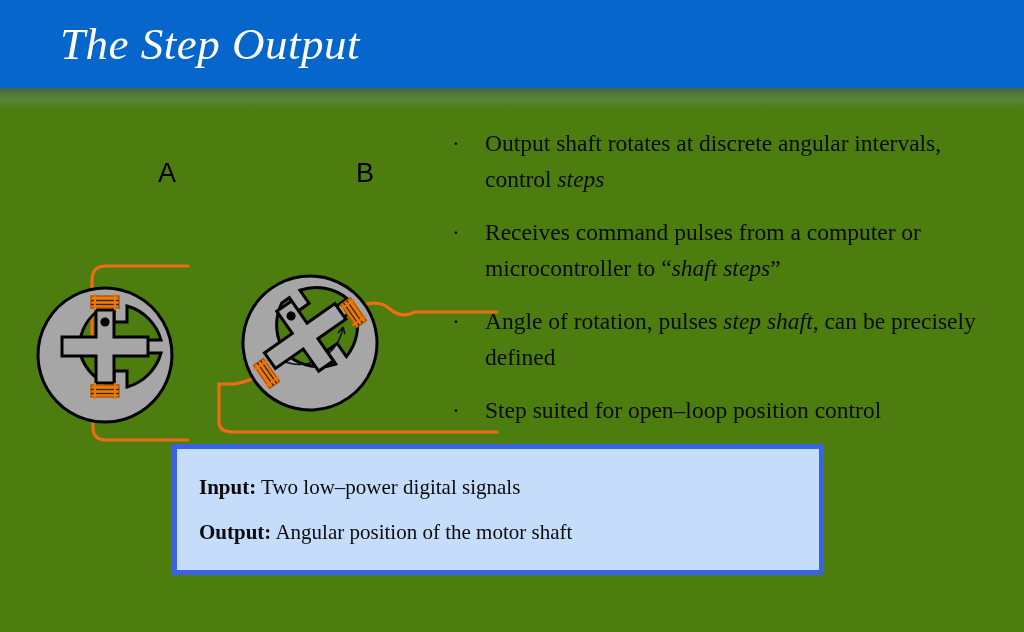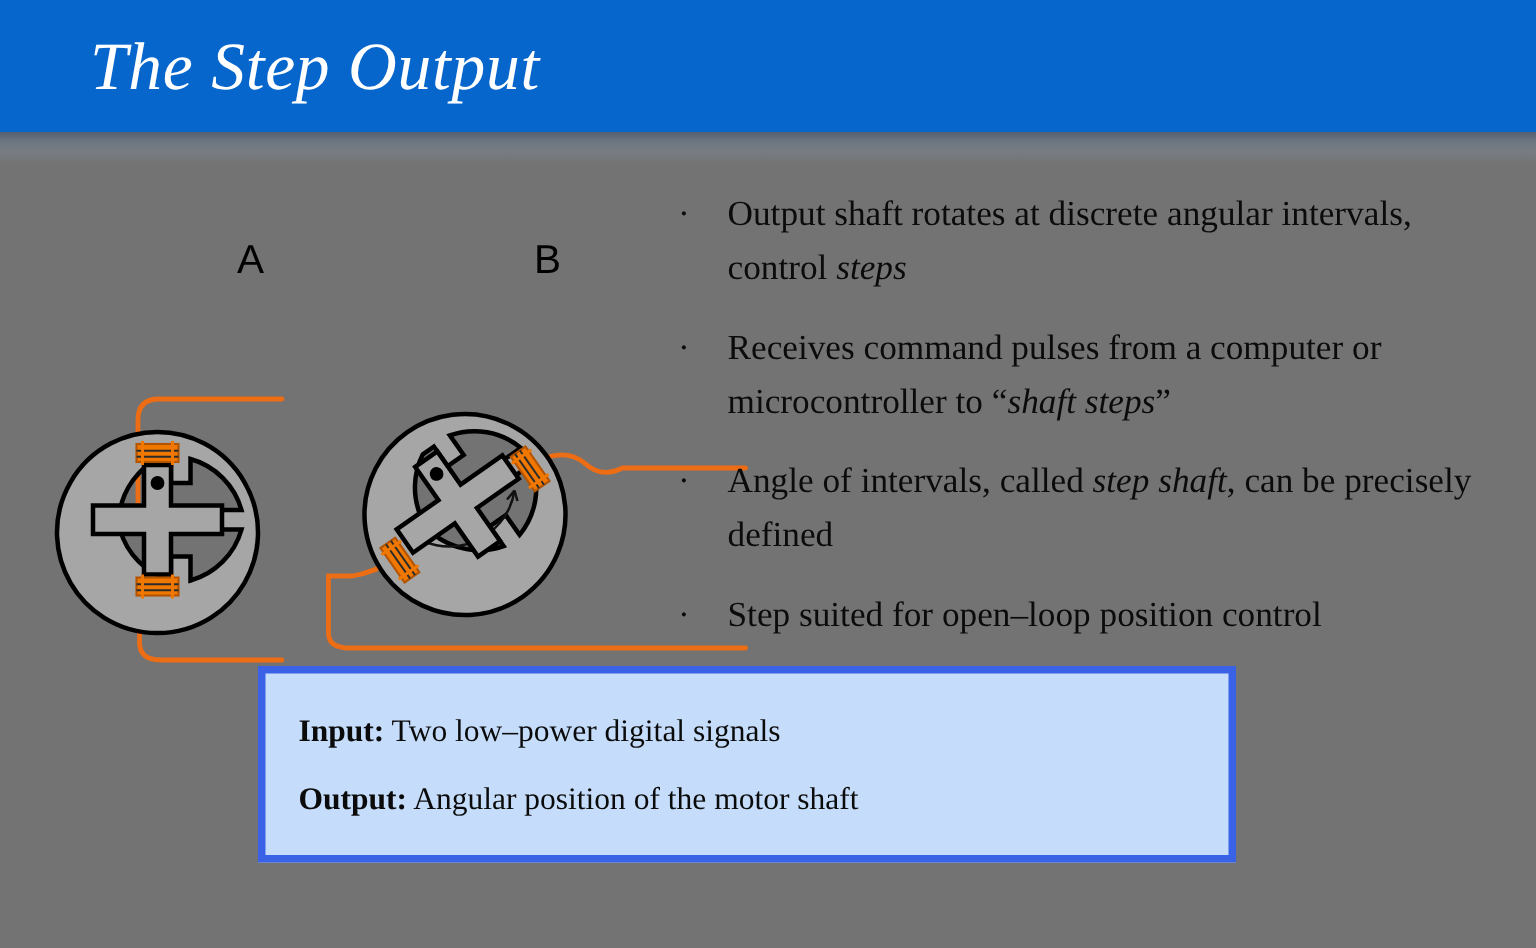--- a/index.html
+++ b/index.html
@@ -122,21 +122,21 @@
     font-size: 21px;
     line-height: 45px;
     color: #0b0b0b;
     white-space: nowrap;
   }
   .io-key { font-weight: bold; }
 </style>
 </head>
 <body>
 
-<div id="slide" style="background: #737373;">
+<div id="slide" style="background: #4d7c0f;">
 
   <div id="header-bar" style="background: rgb(7, 102, 204);"></div>
   <div id="header-title" style="color: rgb(255, 255, 255);">The Step Output</div>
   <div id="header-shadow"></div>
 
   <div id="diagram-area">
 
     <div class="motor-label" id="label-a">A</div>
     <div class="motor-label" id="label-b">B</div>
 
@@ -216,21 +216,21 @@
         <line x1="91" y1="122.5" x2="119" y2="122.5" stroke="#2b2b2b" stroke-width="1.3"></line>
         <line x1="95" y1="112" x2="95" y2="128" stroke="#f07800" stroke-width="2"></line>
         <line x1="115" y1="112" x2="115" y2="128" stroke="#f07800" stroke-width="2"></line>
       </g>
     </svg>
   </div>
 
   <div id="bullet-list">
       <div class="bullet-row"><span class="bullet-dot">·</span><span class="bullet-text"><span>Output shaft rotates at discrete angular intervals, control </span><i>steps</i></span></div>
       <div class="bullet-row"><span class="bullet-dot">·</span><span class="bullet-text"><span>Receives command pulses from a computer or microcontroller to “</span><i>shaft steps</i><span>”</span></span></div>
-      <div class="bullet-row"><span class="bullet-dot">·</span><span class="bullet-text"><span>Angle of intervals, called </span><i>step shaft</i><span>, can be precisely defined</span></span></div>
+      <div class="bullet-row"><span class="bullet-dot">·</span><span class="bullet-text"><span>Angle of rotation, pulses </span><i>step shaft</i><span>, can be precisely defined</span></span></div>
       <div class="bullet-row"><span class="bullet-dot">·</span><span class="bullet-text"><span>Step suited for open–loop position control</span></span></div>
     </div>
 
   <div id="io-box" style="border-color: rgb(58, 98, 230); background: rgb(197, 221, 251);">
     <div id="io-inner">
         <div class="io-line"><span class="io-key">Input:</span><span class="io-value"> Two low–power digital signals</span></div>
         <div class="io-line"><span class="io-key">Output:</span><span class="io-value"> Angular position of the motor shaft</span></div>
       </div>
   </div>
 

